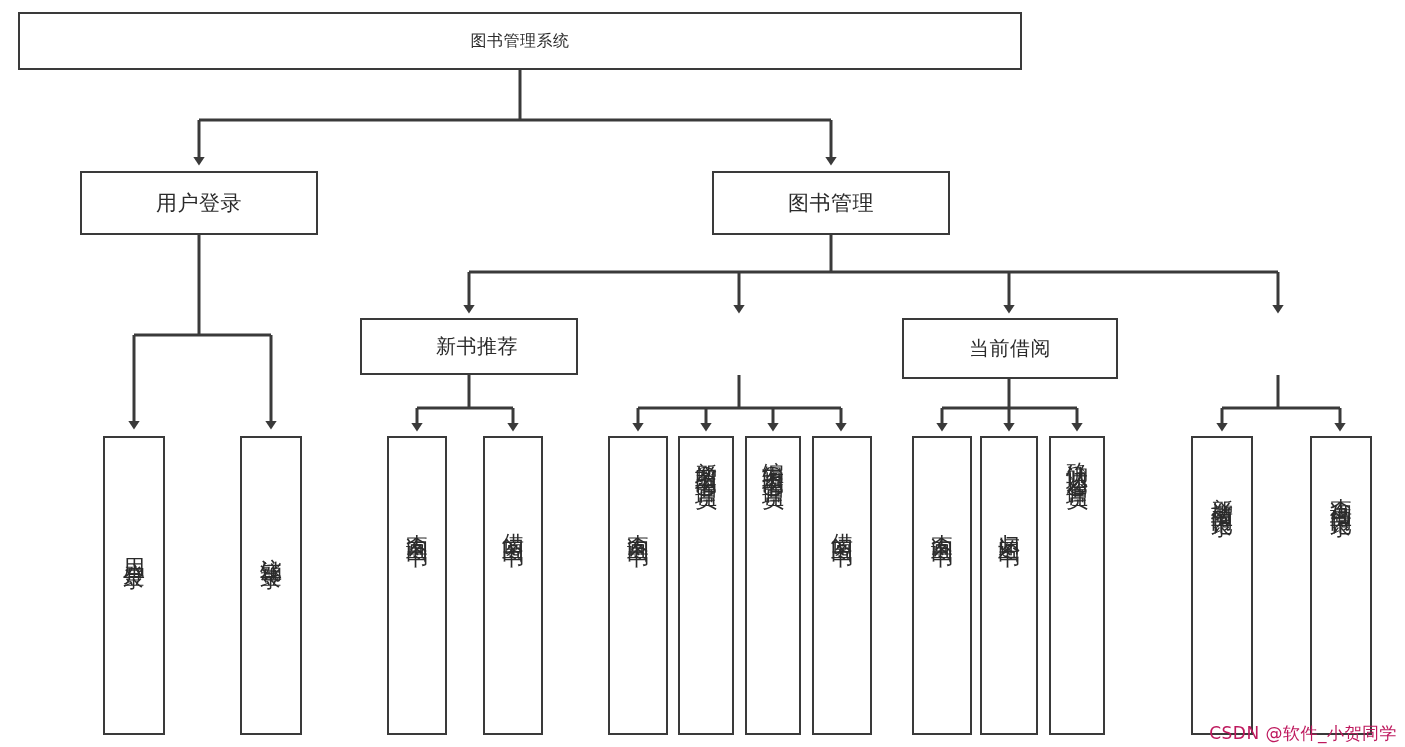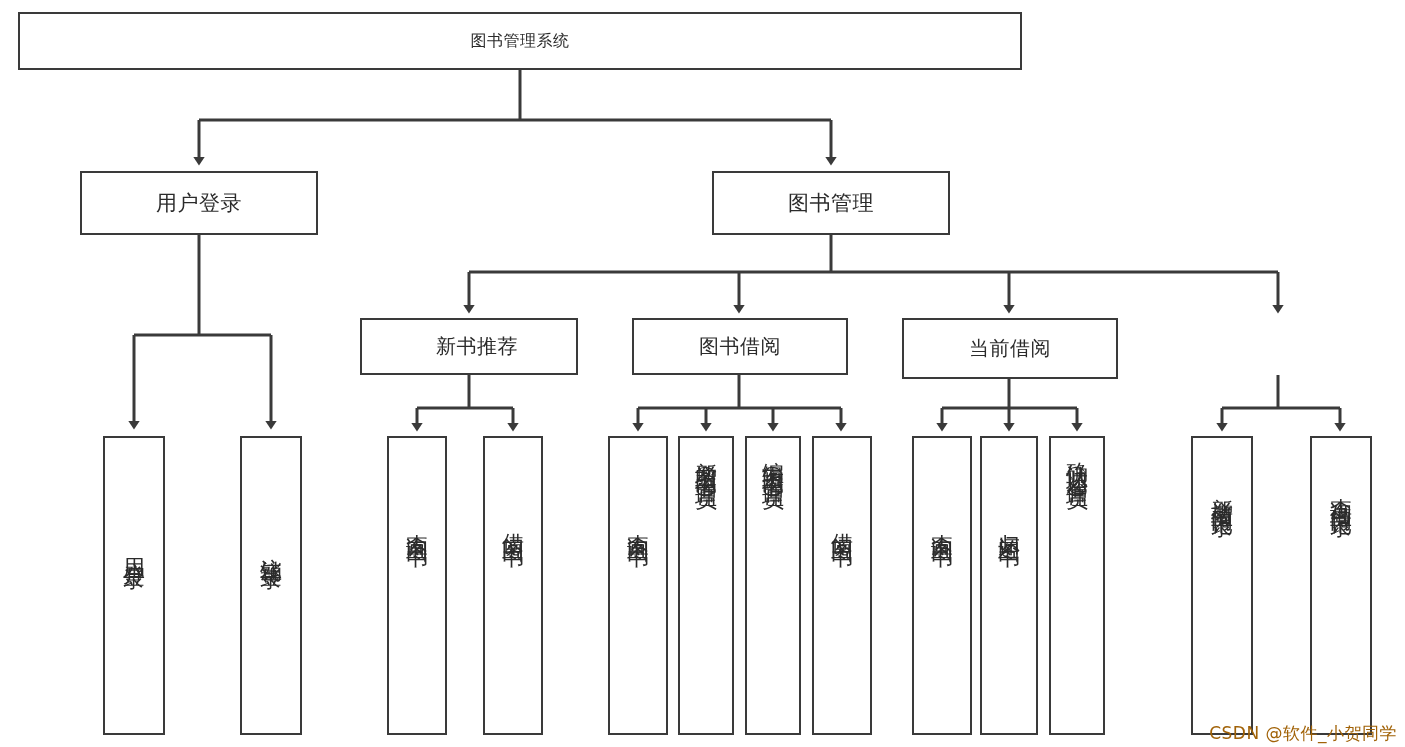--- a/index.html
+++ b/index.html
@@ -50,21 +50,21 @@
     text-align:left;
   }
   .node.leaf.mid .lbl{margin-top:72px;}
   .node.leaf.mid2 .lbl{margin-top:36px;}
   .node.leaf.mid3 .lbl{margin-top:96px;}
 
   .watermark{
     position:absolute;
     right:8px;bottom:2px;
     font-size:17px;
-    color:#a16207;
+    color:#be185d;
     letter-spacing:0.5px;
     z-index:3;
     white-space:nowrap;
   }
 </style>
 </head>
 <body>
 
 <div id="stage">
 
@@ -125,23 +125,20 @@
   <div class="node h" style="left:80px;top:171px;width:238px;height:64px;">
     <span class="lbl">用户登录</span>
   </div>
   <div class="node h" style="left:712px;top:171px;width:238px;height:64px;">
     <span class="lbl">图书管理</span>
   </div>
 
   <div class="node lvl3" style="left:360px;top:318px;width:218px;height:57px;padding-left:16px;">
     <span class="lbl">新书推荐</span>
   </div>
-  <div class="node lvl3" style="left:632px;top:318px;width:216px;height:57px;">
-    <span class="lbl">图书借阅</span>
-  </div>
   <div class="node lvl3" style="left:902px;top:318px;width:216px;height:61px;">
     <span class="lbl">当前借阅</span>
   </div>
 
   <div class="node leaf mid3" style="left:103px;top:436px;width:62px;height:299px;">
     <span class="lbl">用户登录</span>
   </div>
   <div class="node leaf mid3" style="left:240px;top:436px;width:62px;height:299px;">
     <span class="lbl">注销登录</span>
   </div>

